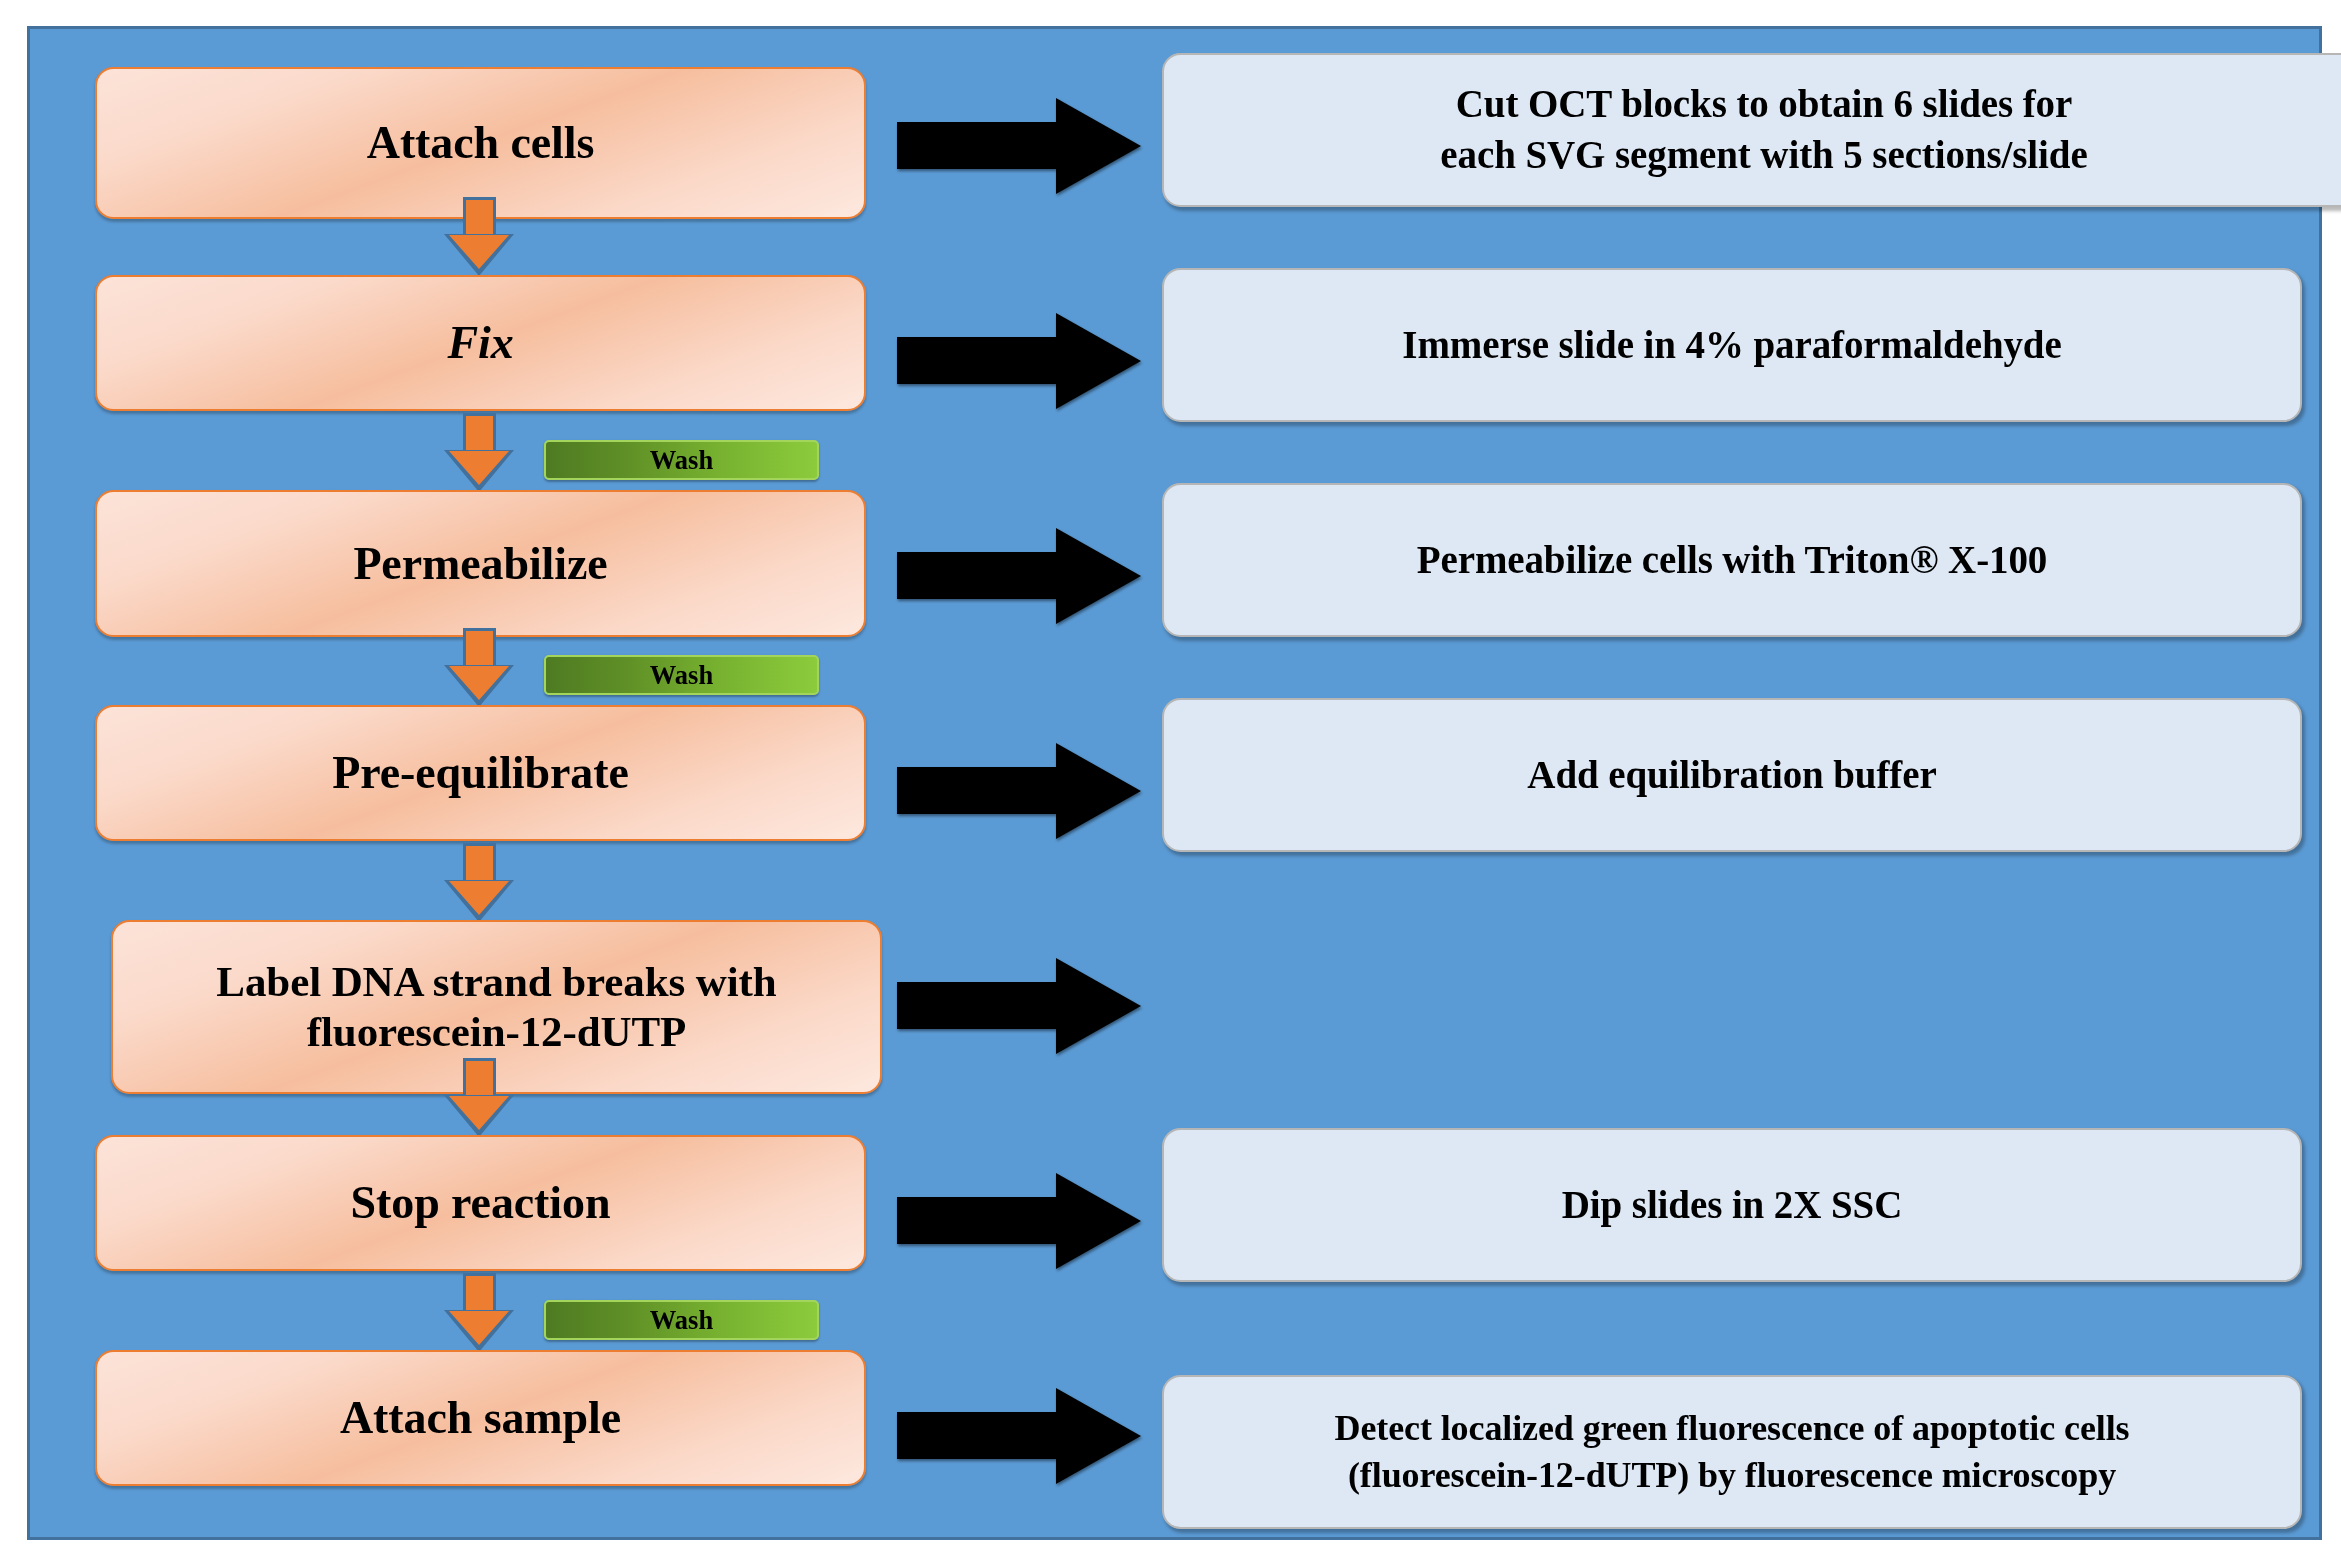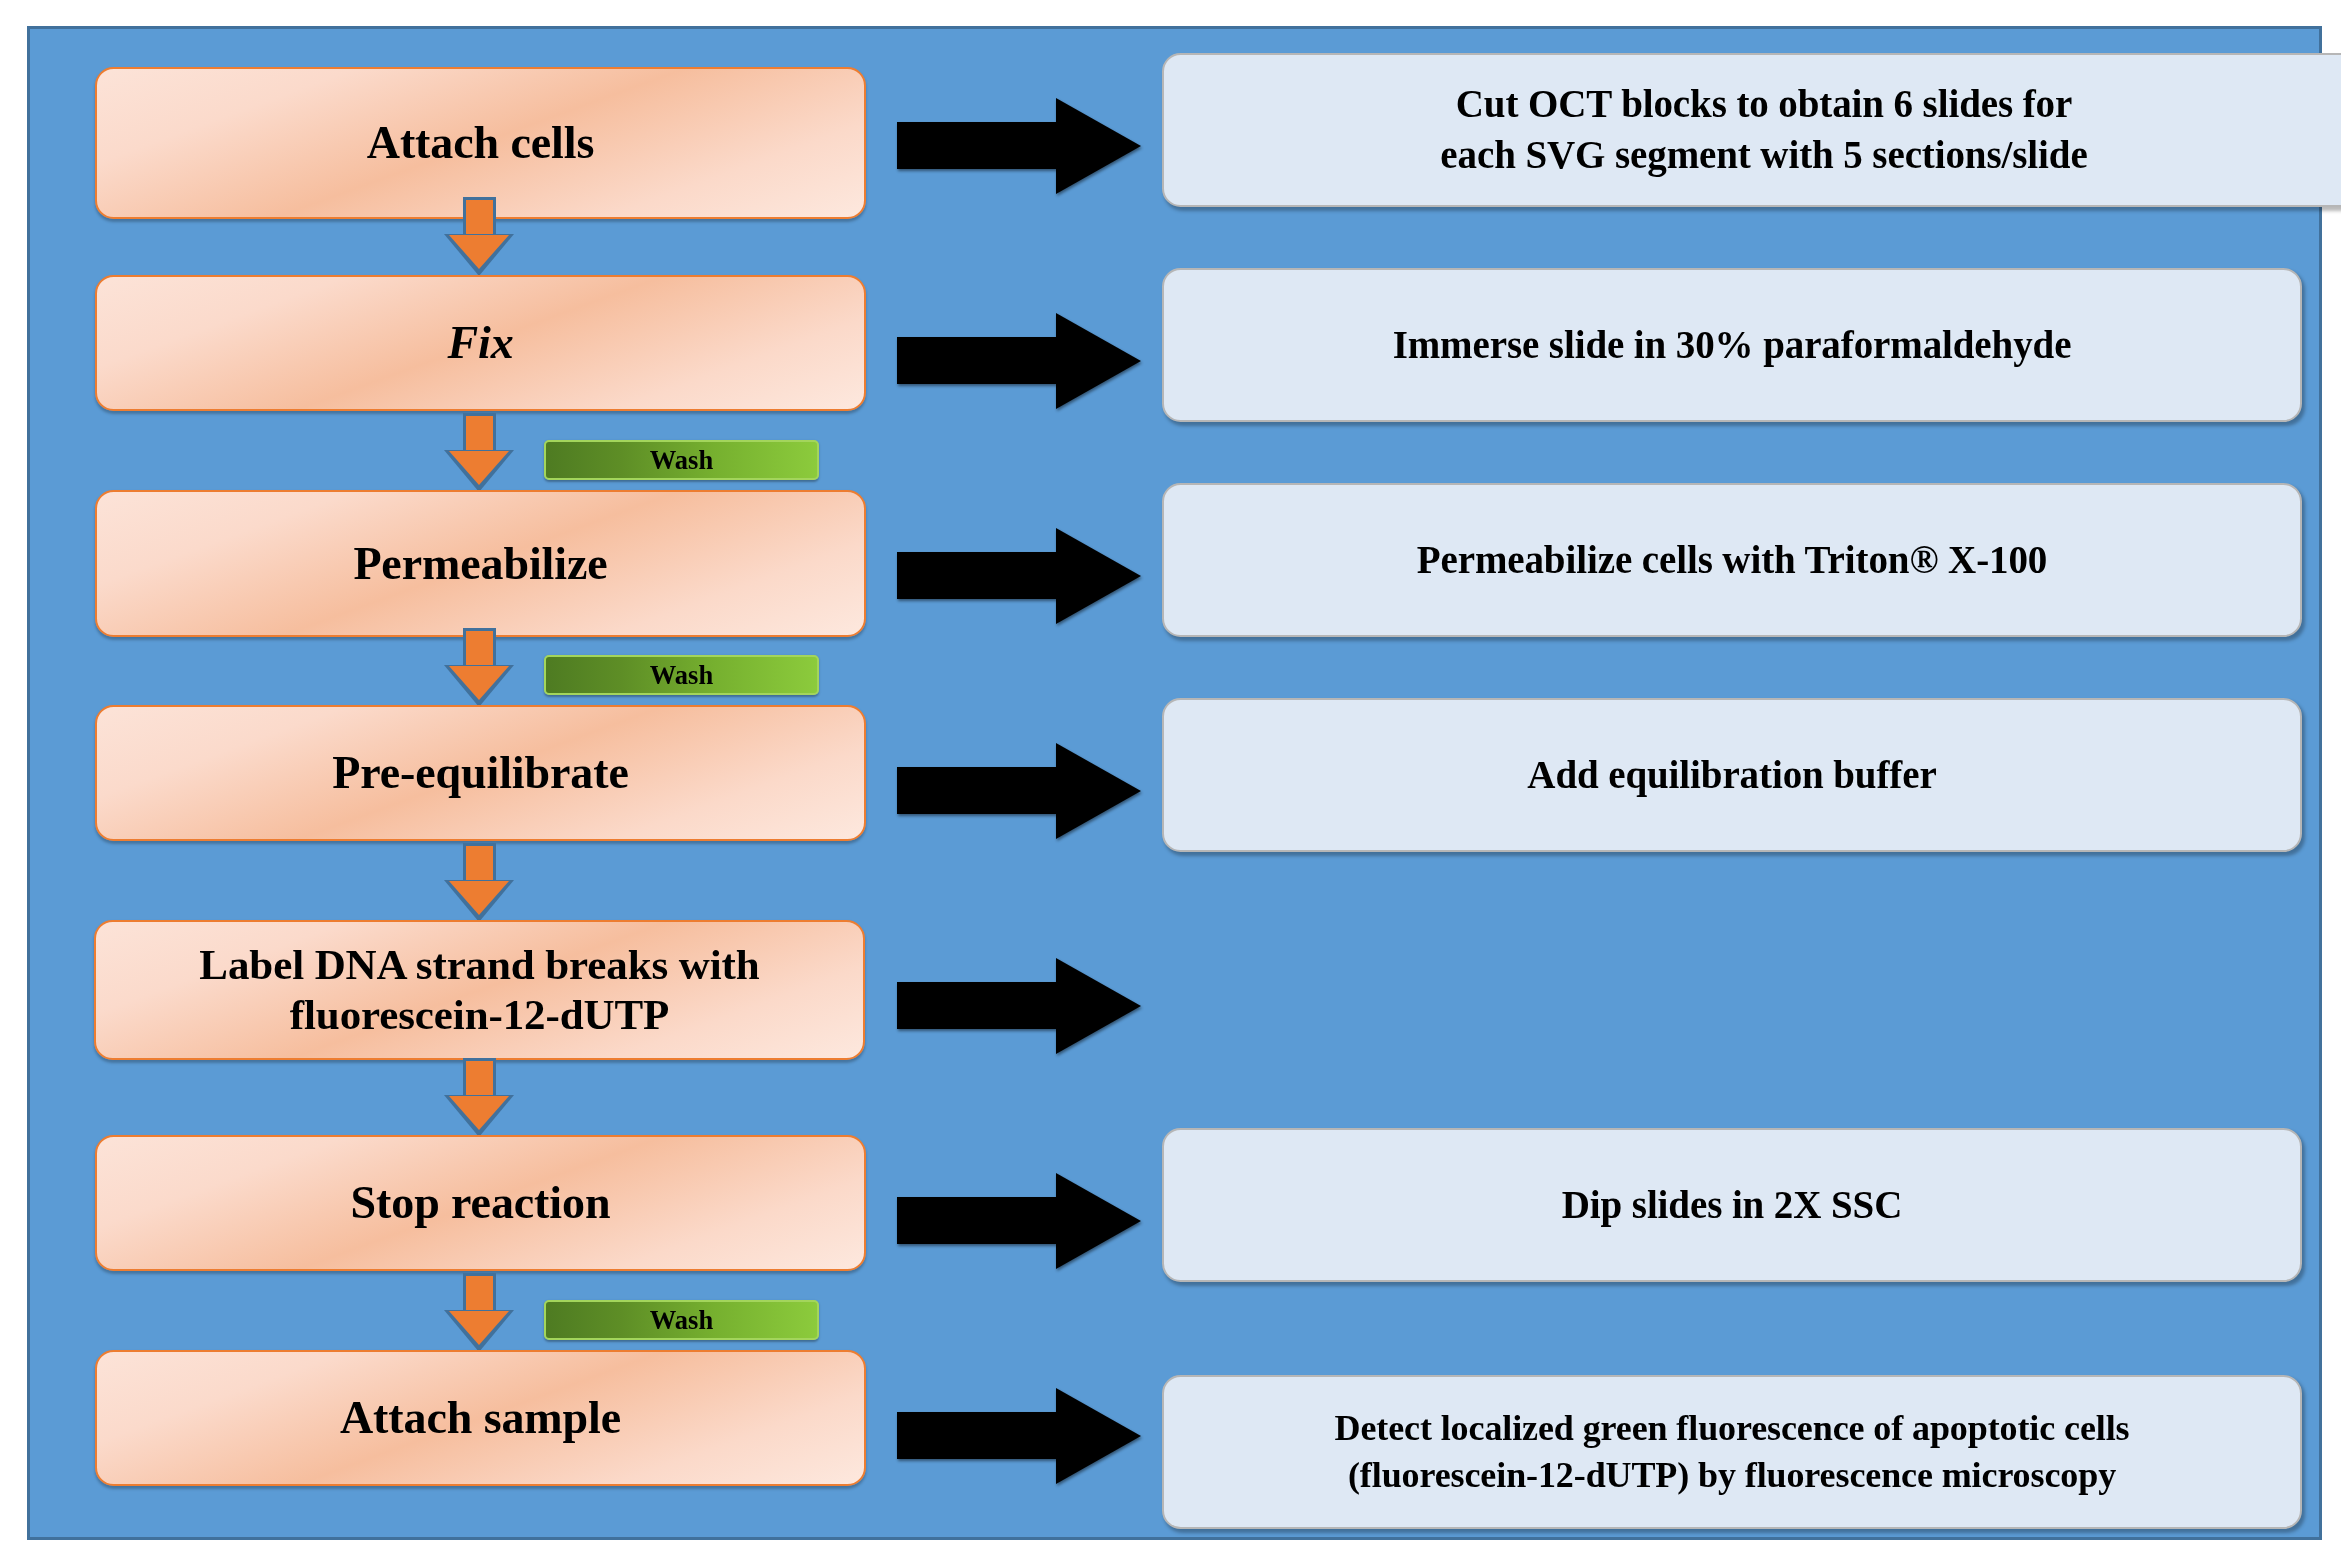--- a/index.html
+++ b/index.html
@@ -112,21 +112,21 @@
     <div class="step-box" style="left:65px;top:246px;width:771px;height:136px;">
       <span class="step-label" style="font-size:46px;white-space:pre-line;font-style:italic;">Fix</span>
     </div>
 
     <div class="harrow" style="left:867px;top:284px;width:247px;height:96px;">
       <div class="shaft"></div>
       <div class="head"></div>
     </div>
 
     <div class="detail-box" style="left:1132px;top:239px;width:1140px;height:154px;">
-      <span class="detail-label" style="font-size:39px;white-space:pre-line;">Immerse slide in 30% paraformaldehyde</span>
+      <span class="detail-label" style="font-size:39px;white-space:pre-line;">Immerse slide in 4% paraformaldehyde</span>
     </div>
 
     <div class="varrow" style="--stem:37px;left:414px;top:384px;width:70px;height:80px;">
       <div class="vstem"></div>
       <div class="vhead"></div>
       <div class="vhead-in"></div>
     </div>
 
     <div class="wash-tag" style="left:514px;top:411px;width:275px;height:40px;">
       <span style="font-size:26.5px;">Wash</span>
@@ -167,21 +167,21 @@
     <div class="detail-box" style="left:1132px;top:669px;width:1140px;height:154px;">
       <span class="detail-label" style="font-size:39px;white-space:pre-line;">Add equilibration buffer</span>
     </div>
 
     <div class="varrow" style="--stem:37px;left:414px;top:814px;width:70px;height:80px;">
       <div class="vstem"></div>
       <div class="vhead"></div>
       <div class="vhead-in"></div>
     </div>
 
-    <div class="step-box" style="left:64px;top:891px;width:771px;height:140px;">
+    <div class="step-box" style="left:81px;top:891px;width:771px;height:174px;">
       <span class="step-label" style="font-size:43px;white-space:pre-line;">Label DNA strand breaks with
 fluorescein-12-dUTP</span>
     </div>
 
     <div class="harrow" style="left:867px;top:929px;width:247px;height:96px;">
       <div class="shaft"></div>
       <div class="head"></div>
     </div>
 
 

